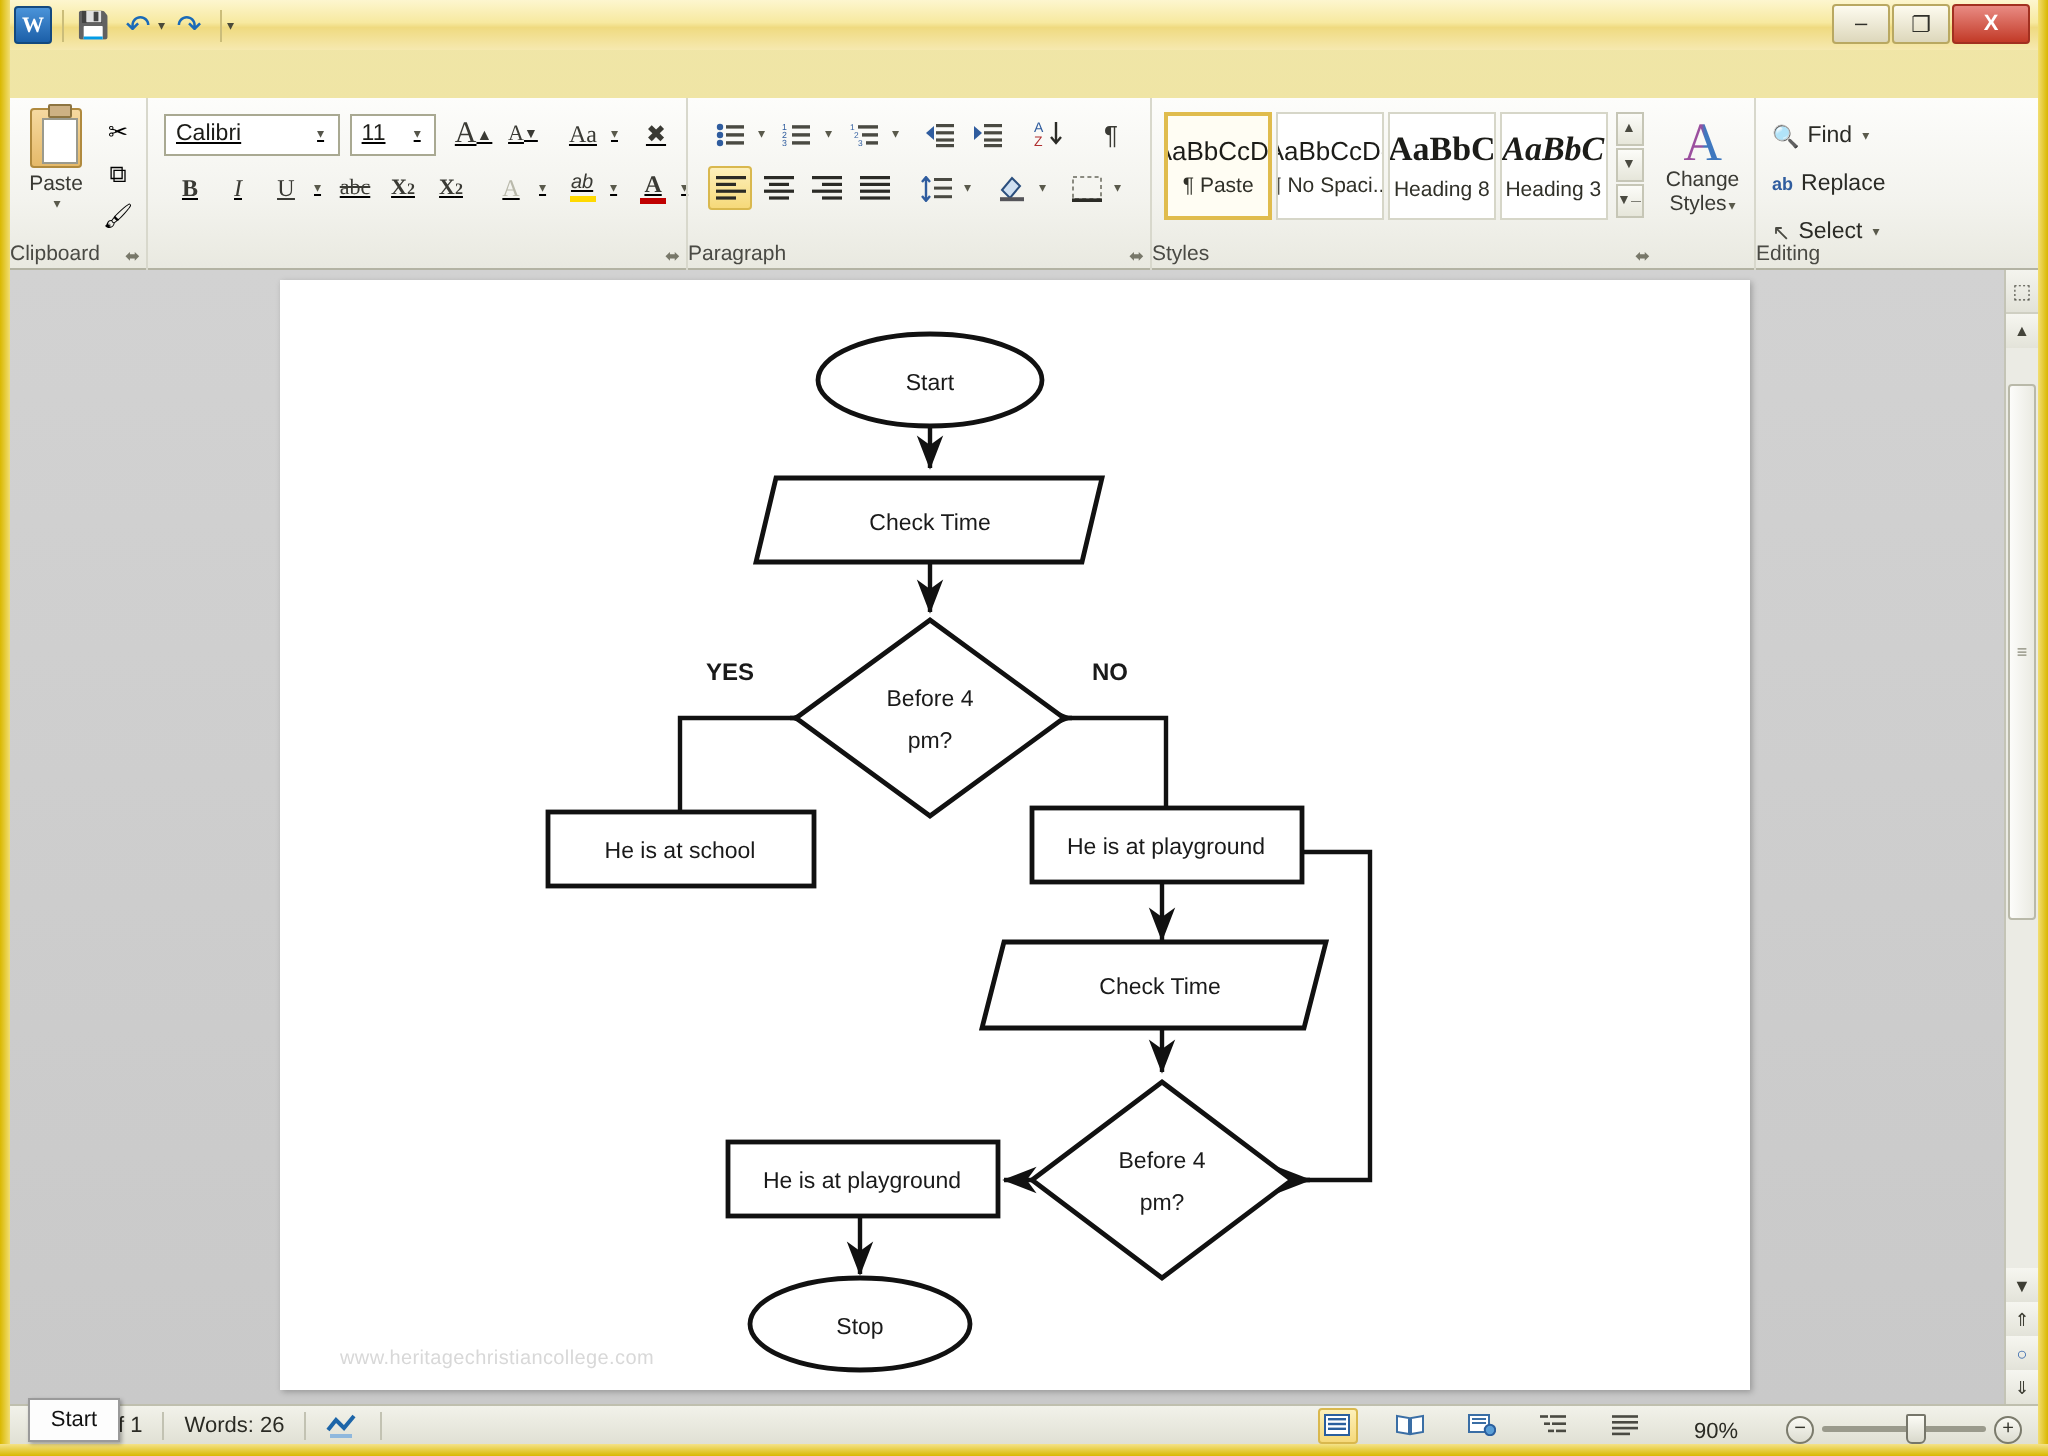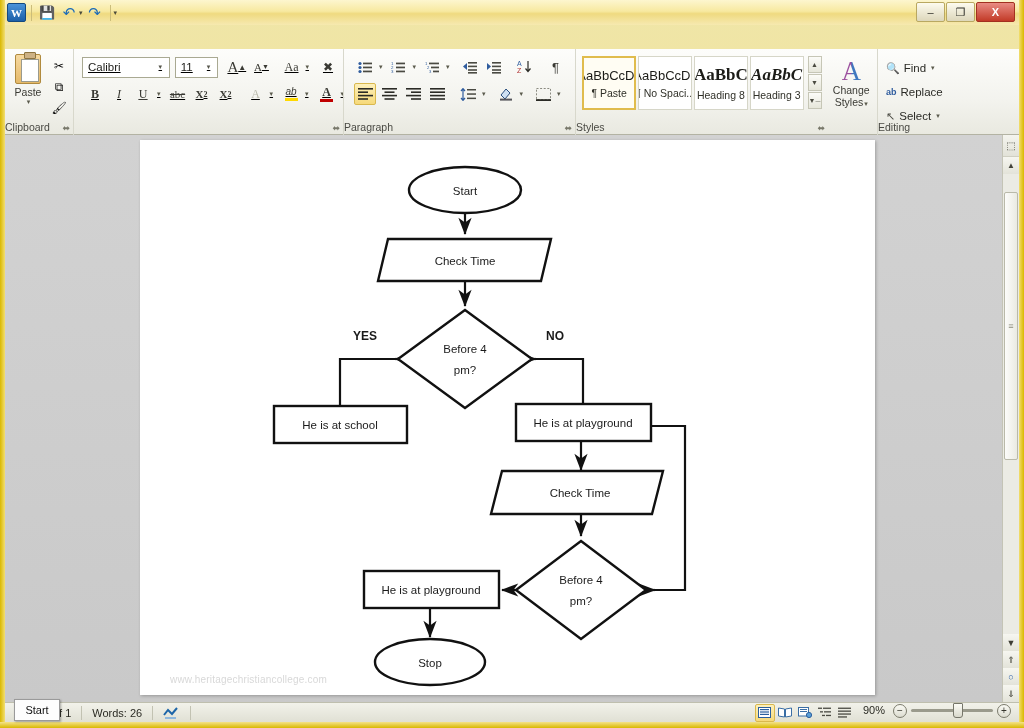--- a/index.html
+++ b/index.html
@@ -241,21 +241,21 @@
 
   
   .statusbar {
     position:absolute; left:5px; top:702px; width:1014px; height:20px;
     background:linear-gradient(180deg,#f2f2ea,#e0e0d4);
     border-top:1px solid #bfbfae;
     display:flex; align-items:center; font-size:11px; color:#2b2b24;
   }
   .sb-item { padding:0 10px; height:20px; display:flex; align-items:center; }
   .sb-div { width:1px;height:14px;background:#c2c2b2; }
-  .sb-right { margin-left:auto; display:flex; align-items:flex-start; gap:0; padding-right:8px;}
+  .sb-right { margin-left:auto; display:flex; align-items:flex-end; gap:16px; padding-right:8px;}
   .vbtn {
     width:20px;height:18px;display:flex;align-items:center;justify-content:center;
     font-size:11px;color:#35352c;border:1px solid transparent;border-radius:2px;
   }
   .vbtn.sel { background:linear-gradient(180deg,#fdf0bb,#f6d97a); border-color:#d9b84e;}
   .zoomlbl { font-size:11px;padding:0 8px;color:#2b2b24; }
   .zoomctl { display:flex;align-items:center;gap:4px; }
   .zcircle {
     width:14px;height:14px;border-radius:50%;border:1px solid #7b7b6c;
     background:linear-gradient(180deg,#fafaf4,#dcdcd0);

